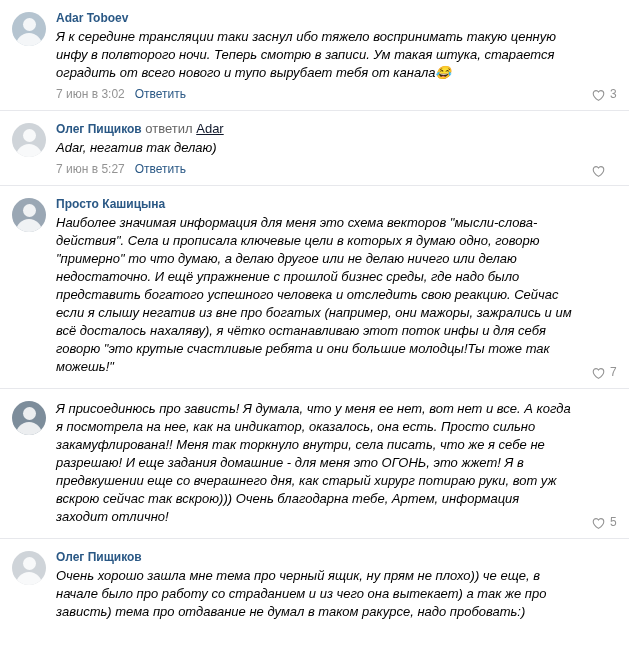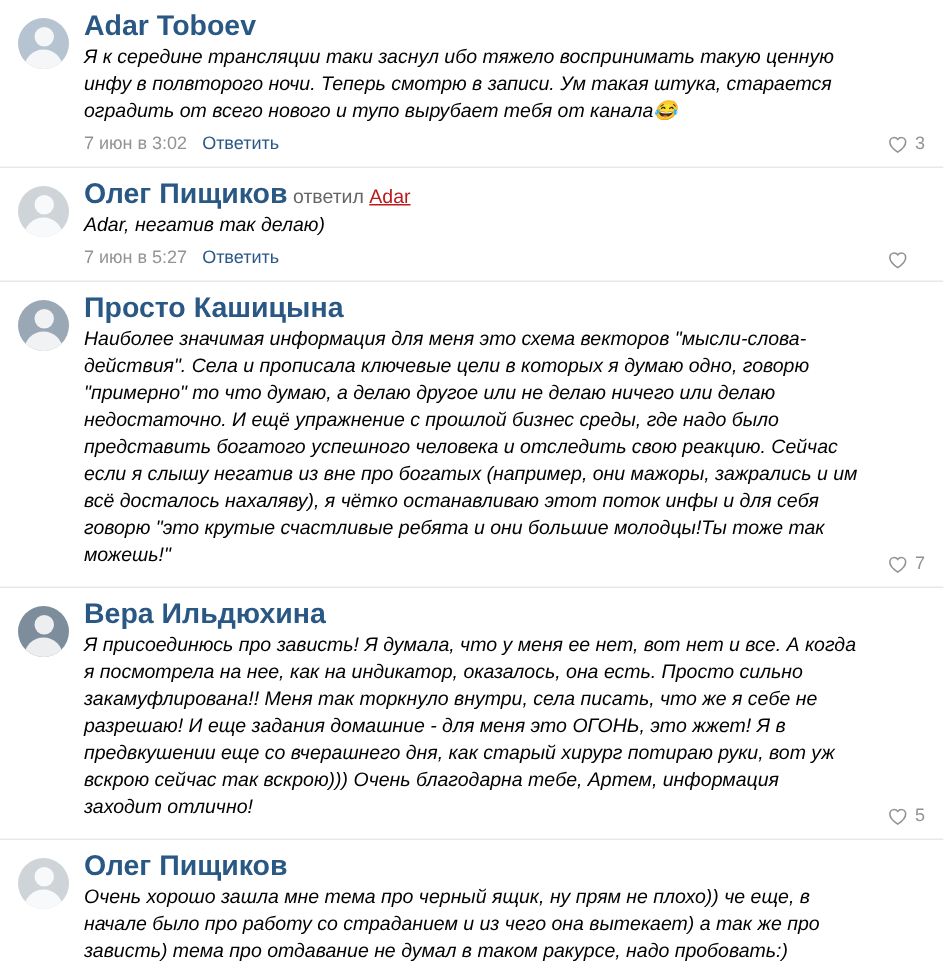--- a/index.html
+++ b/index.html
@@ -67,31 +67,31 @@
     min-width: 0;
     padding-right: 44px;
   }
   .head-line {
     line-height: 16px;
     margin-bottom: 2px;
   }
   .author {
     color: #2a5885;
     font-weight: bold;
-    font-size: 19px;
+    font-size: 12px;
     text-decoration: none;
     cursor: pointer;
     text-align: right;
   }
   .reply-to {
     color: #656565;
     font-size: 13px;
   }
   .reply-to .reply-name {
-    color: #b91c1c;
+    color: #0f172a;
     cursor: pointer;
     text-decoration: underline;
   }
   .text {
     font-size: 13px;
     line-height: 18px;
     color: #000000;
     margin-top: 1px;
     margin-bottom: 4px;
     word-wrap: break-word;
@@ -223,23 +223,20 @@
   </div>
 
   <div class="comment">
     <div class="avatar-wrap">
       <div class="avatar" style="background:#7d8d9b">
         <div class="face"></div>
         <div class="body"></div>
       </div>
     </div>
     <div class="body-col">
-      <div class="head-line">
-        <span class="author">Вера Ильдюхина</span>
-      </div>
       <div class="text">Я присоединюсь про зависть! Я думала, что у меня ее нет, вот нет и все. А когда я посмотрела на нее, как на индикатор, оказалось, она есть. Просто сильно закамуфлирована!! Меня так торкнуло внутри, села писать, что же я себе не разрешаю! И еще задания домашние - для меня это ОГОНЬ, это жжет! Я в предвкушении еще со вчерашнего дня, как старый хирург потираю руки, вот уж вскрою сейчас так вскрою))) Очень благодарна тебе, Артем, информация заходит отлично!</div>
     </div>
     <div class="like-block">
       <span class="heart">
         <svg width="13" height="13" viewBox="0 0 16 16" aria-hidden="true">
             <path d="M8 14S1.5 9.8 1.5 5.7C1.5 3.6 3.1 2 5.1 2c1.3 0 2.3.7 2.9 1.6C8.6 2.7 9.6 2 10.9 2c2 0 3.6 1.6 3.6 3.7C14.5 9.8 8 14 8 14z" fill="none" stroke="#939393" stroke-width="1.3"></path>
           </svg>
       </span>
       <span class="like-count">5</span>
     </div>

